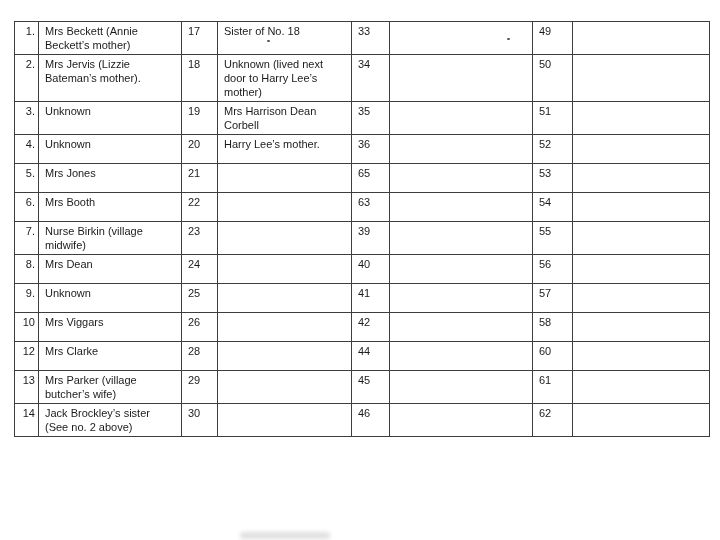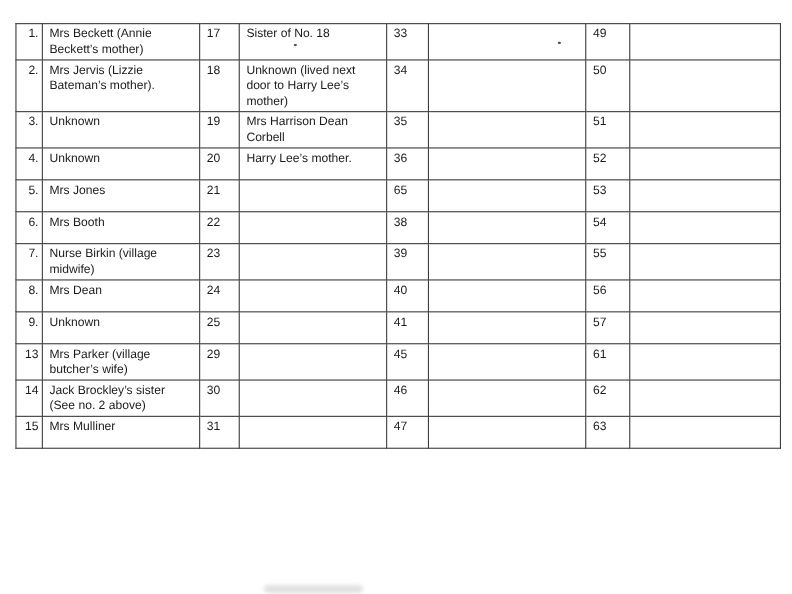--- a/index.html
+++ b/index.html
@@ -142,21 +142,21 @@
       <td class="c-mid">65</td>
       <td class="c-blank"></td>
       <td class="c-mid">53</td>
       <td class="c-blank"></td>
     </tr>
         <tr>
       <td class="c-rownum">6.</td>
       <td class="c-name">Mrs Booth</td>
       <td class="c-mid">22</td>
       <td class="c-desc"></td>
-      <td class="c-mid">38</td>
+      <td class="c-mid">63</td>
       <td class="c-blank"></td>
       <td class="c-mid">54</td>
       <td class="c-blank"></td>
     </tr>
         <tr>
       <td class="c-rownum">7.</td>
       <td class="c-name">Nurse Birkin (village
 midwife)</td>
       <td class="c-mid">23</td>
       <td class="c-desc"></td>
@@ -179,20 +179,40 @@
       <td class="c-rownum">9.</td>
       <td class="c-name">Unknown</td>
       <td class="c-mid">25</td>
       <td class="c-desc"></td>
       <td class="c-mid">41</td>
       <td class="c-blank"></td>
       <td class="c-mid">57</td>
       <td class="c-blank"></td>
     </tr>
         <tr>
+      <td class="c-rownum">10</td>
+      <td class="c-name">Mrs Viggars</td>
+      <td class="c-mid">26</td>
+      <td class="c-desc"></td>
+      <td class="c-mid">42</td>
+      <td class="c-blank"></td>
+      <td class="c-mid">58</td>
+      <td class="c-blank"></td>
+    </tr>
+        <tr>
+      <td class="c-rownum">12</td>
+      <td class="c-name">Mrs Clarke</td>
+      <td class="c-mid">28</td>
+      <td class="c-desc"></td>
+      <td class="c-mid">44</td>
+      <td class="c-blank"></td>
+      <td class="c-mid">60</td>
+      <td class="c-blank"></td>
+    </tr>
+        <tr>
       <td class="c-rownum">13</td>
       <td class="c-name">Mrs Parker (village
 butcher’s wife)</td>
       <td class="c-mid">29</td>
       <td class="c-desc"></td>
       <td class="c-mid">45</td>
       <td class="c-blank"></td>
       <td class="c-mid">61</td>
       <td class="c-blank"></td>
     </tr>
@@ -200,30 +220,20 @@
       <td class="c-rownum">14</td>
       <td class="c-name">Jack Brockley’s sister
 (See no. 2 above)</td>
       <td class="c-mid">30</td>
       <td class="c-desc"></td>
       <td class="c-mid">46</td>
       <td class="c-blank"></td>
       <td class="c-mid">62</td>
       <td class="c-blank"></td>
     </tr>
-        <tr>
-      <td class="c-rownum">15</td>
-      <td class="c-name">Mrs Mulliner</td>
-      <td class="c-mid">31</td>
-      <td class="c-desc"></td>
-      <td class="c-mid">47</td>
-      <td class="c-blank"></td>
-      <td class="c-mid">63</td>
-      <td class="c-blank"></td>
-    </tr>
       </tbody>
   </table>
 
   <div class="ink-dot dot1"></div>
   <div class="ink-dot dot2"></div>
   <div class="smudge"></div>
 
 </div>
 
 </body></html>

